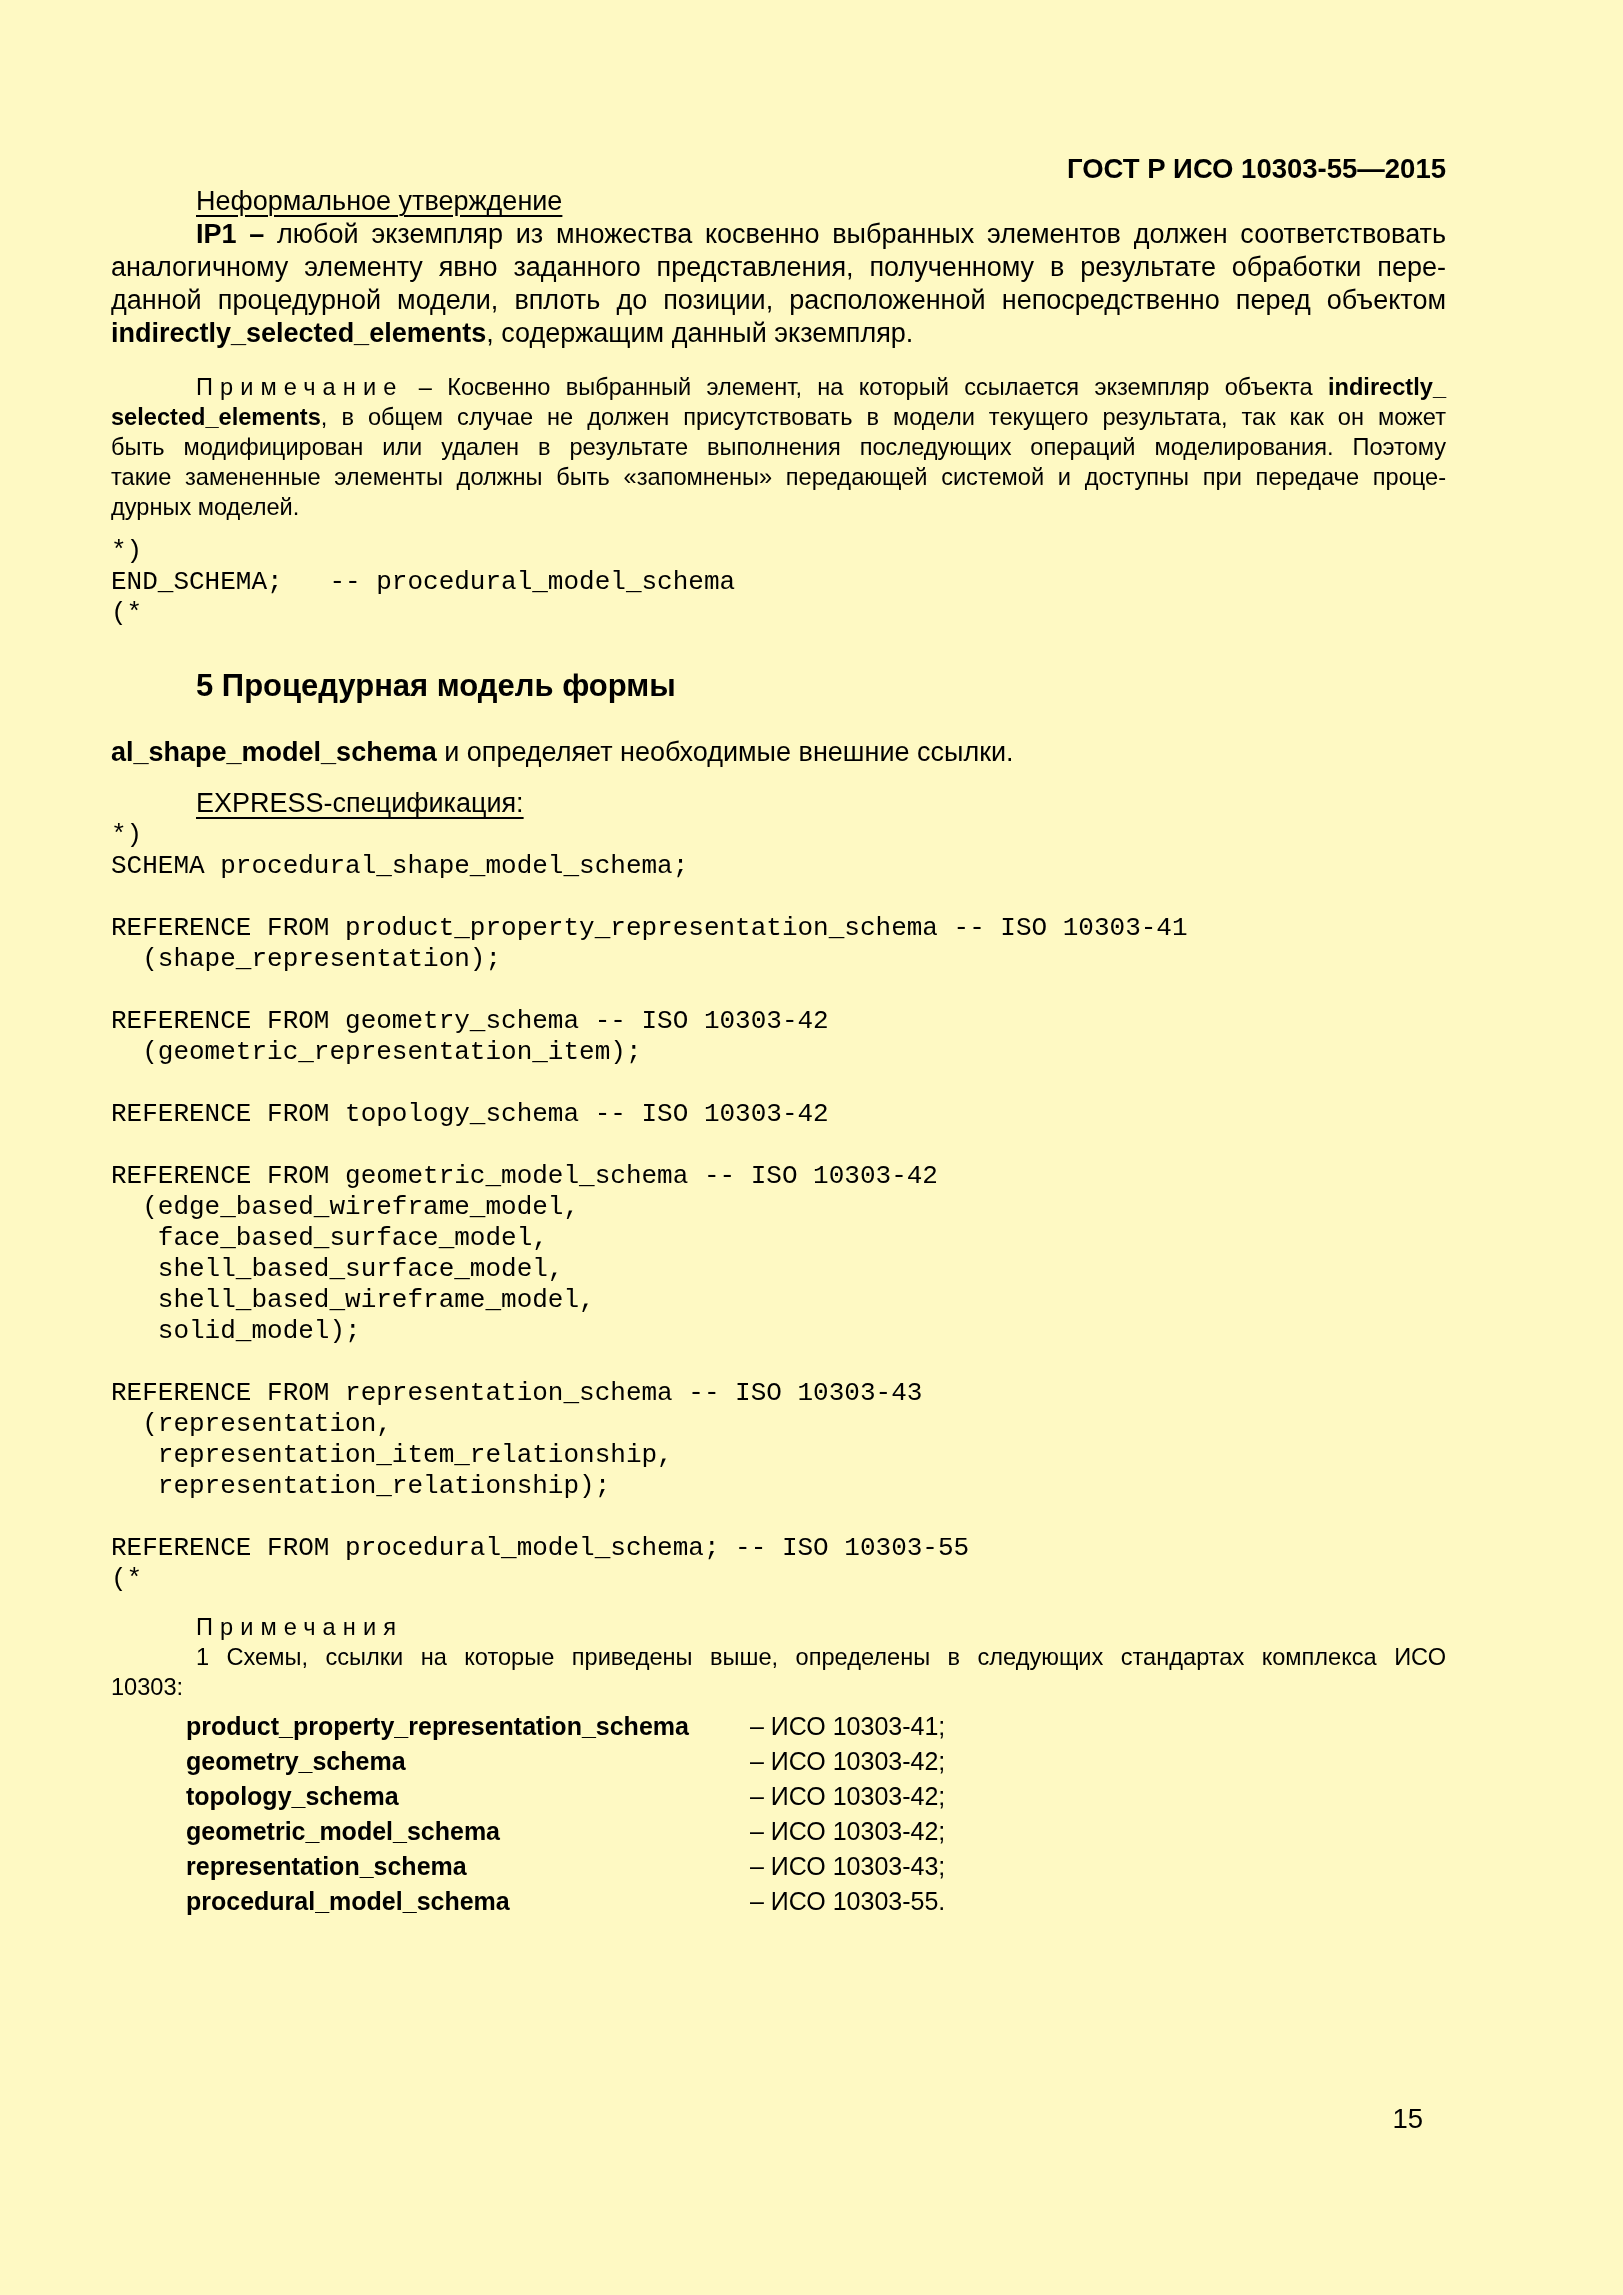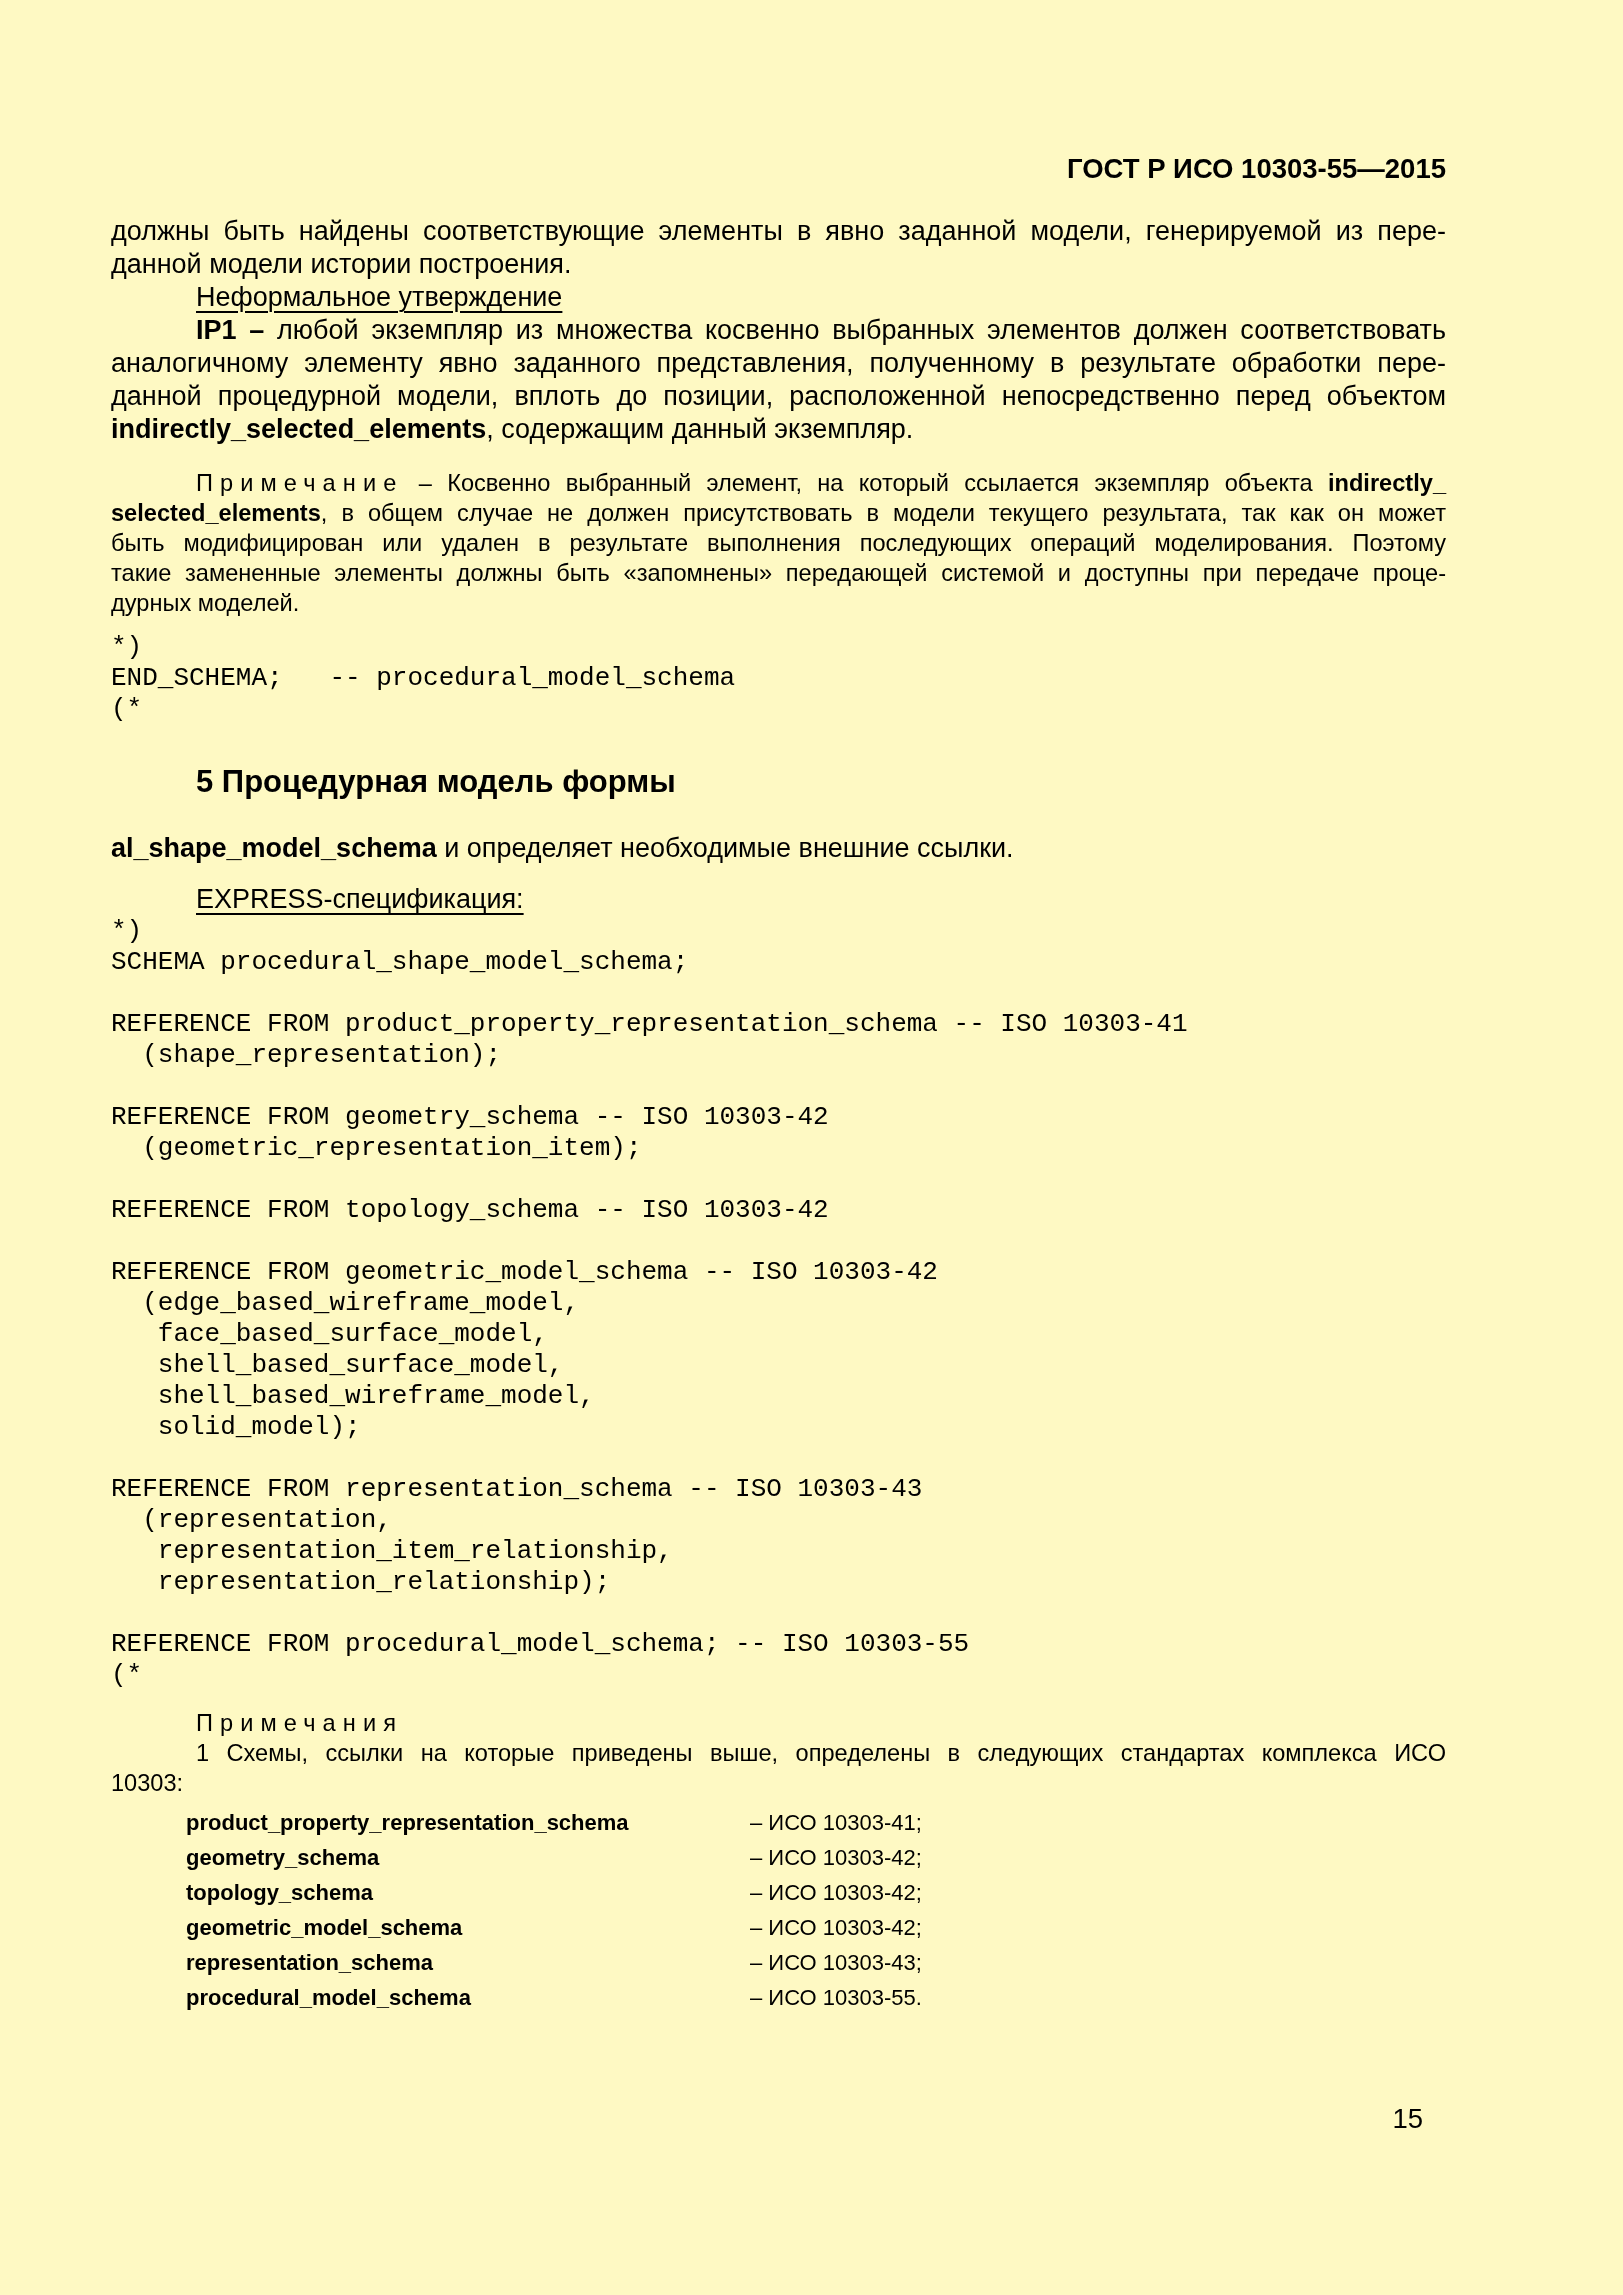--- a/index.html
+++ b/index.html
@@ -20,37 +20,33 @@
   .code{font-family:"Liberation Mono","DejaVu Sans Mono",monospace;}
   .code .cline{font-size:26px;line-height:31px;white-space:pre;min-height:31px;}
   .m-para1{margin-top:30px;}
   .m-note{margin-top:22px;}
   .m-code1{margin-top:14.4px;}
   .sec-heading{font-size:31px;line-height:38px;font-weight:bold;margin:38px 0 0 0;padding-left:85px;}
   .m-intro{margin-top:30px;}
   .m-express{margin-top:17px;}
   .notes-heading{margin-top:17px;font-size:23.6px;line-height:30px;padding-left:85px;}
   .schema-list{margin-top:6.5px;}
-  .srow{padding-left:75px;font-size:22px;line-height:35px;}
+  .srow{padding-left:75px;font-size:25px;line-height:35px;}
   .sname{display:inline-block;width:564px;font-weight:bold;}
   .sref{display:inline-block;}
   .page-number{position:absolute;top:2102px;right:200px;font-size:27.5px;line-height:33px;}
 </style>
 </head>
 <body>
 
 <div class="page">
   <div class="content">
 
     <div class="doc-header">ГОСТ Р ИСО 10303-55—2015</div>
 
-    <div class="block body m-para1">
-        <div class="tline j"><span>должны быть найдены соответствующие элементы в явно заданной модели, генерируемой из пере-</span></div>
-        <div class="tline"><span>данной модели истории построения.</span></div>
-      </div>
 
     <div class="block body">
         <div class="tline ind"><span class="u">Неформальное утверждение</span></div>
       </div>
 
     <div class="block body">
         <div class="tline j ind"><span class="b">IP1 – </span><span>любой экземпляр из множества косвенно выбранных элементов должен соответствовать</span></div>
         <div class="tline j"><span>аналогичному элементу явно заданного представления, полученному в результате обработки пере-</span></div>
         <div class="tline j"><span>данной процедурной модели, вплоть до позиции, расположенной непосредственно перед объектом</span></div>
         <div class="tline"><span class="b">indirectly_selected_elements</span><span>, содержащим данный экземпляр.</span></div>

